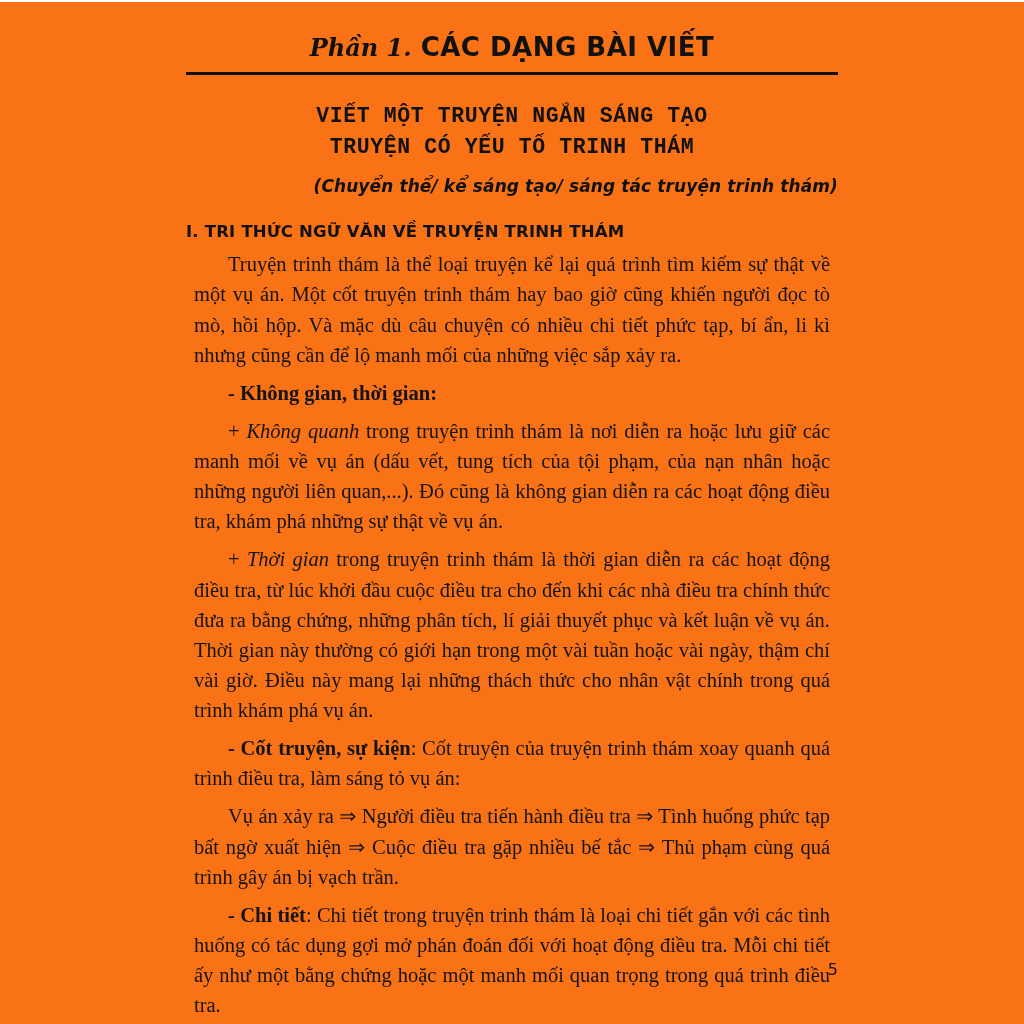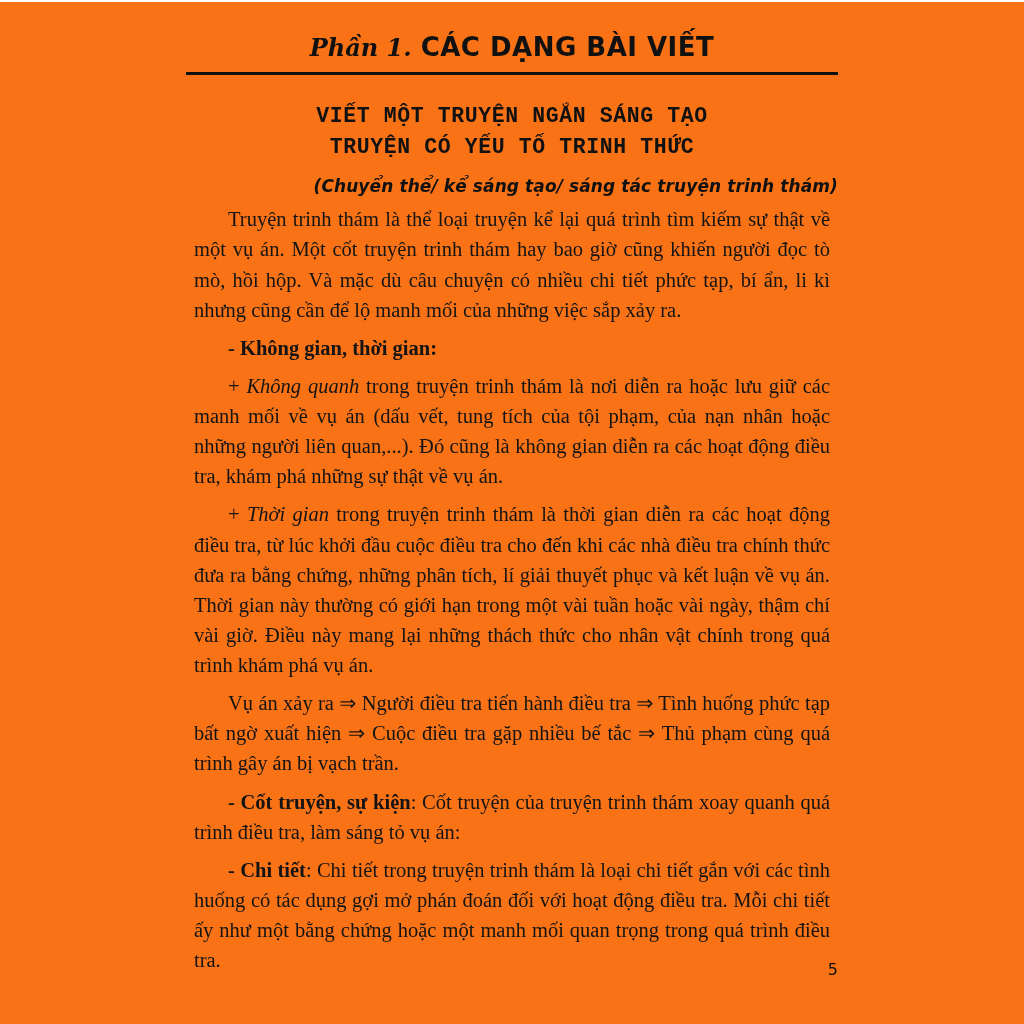--- a/index.html
+++ b/index.html
@@ -126,36 +126,37 @@
   <div class="content">
 
     <div class="part-header">
       <span class="part-word">Phần 1.</span>
       <span class="part-title">CÁC DẠNG BÀI VIẾT</span>
     </div>
     <hr class="rule">
 
     <div class="doc-title">
       <div>VIẾT MỘT TRUYỆN NGẮN SÁNG TẠO</div>
-      <div>TRUYỆN CÓ YẾU TỐ TRINH THỨC</div>
+      <div>TRUYỆN CÓ YẾU TỐ TRINH THÁM</div>
     </div>
     <div class="doc-subtitle">(Chuyển thể/ kể sáng tạo/ sáng tác truyện trinh thám)</div>
 
+    <div class="section-heading">I. TRI THỨC NGỮ VĂN VỀ TRUYỆN TRINH THÁM</div>
 
     <p class="body">Truyện trinh thám là thể loại truyện kể lại quá trình tìm kiếm sự thật về một vụ án. Một cốt truyện trinh thám hay bao giờ cũng khiến người đọc tò mò, hồi hộp. Và mặc dù câu chuyện có nhiều chi tiết phức tạp, bí ẩn, li kì nhưng cũng cần để lộ manh mối của những việc sắp xảy ra.</p>
 
 
     <p class="body"><span class="b">- Không gian, thời gian:</span></p>
 
     <p class="body"><span>+ </span><span class="i">Không quanh</span><span> trong truyện trinh thám là nơi diễn ra hoặc lưu giữ các manh mối về vụ án (dấu vết, tung tích của tội phạm, của nạn nhân hoặc những người liên quan,...). Đó cũng là không gian diễn ra các hoạt động điều tra, khám phá những sự thật về vụ án.</span></p>
 
     <p class="body"><span>+ </span><span class="i">Thời gian</span><span> trong truyện trinh thám là thời gian diễn ra các hoạt động điều tra, từ lúc khởi đầu cuộc điều tra cho đến khi các nhà điều tra chính thức đưa ra bằng chứng, những phân tích, lí giải thuyết phục và kết luận về vụ án. Thời gian này thường có giới hạn trong một vài tuần hoặc vài ngày, thậm chí vài giờ. Điều này mang lại những thách thức cho nhân vật chính trong quá trình khám phá vụ án.</span></p>
 
+    <p class="body"><span class="b">- Cốt truyện, sự kiện</span><span>: Cốt truyện của truyện trinh thám xoay quanh quá trình điều tra, làm sáng tỏ vụ án:</span></p>
+
     <p class="body">Vụ án xảy ra ⇒ Người điều tra tiến hành điều tra ⇒ Tình huống phức tạp bất ngờ xuất hiện ⇒ Cuộc điều tra gặp nhiều bế tắc ⇒ Thủ phạm cùng quá trình gây án bị vạch trần.</p>
-
-    <p class="body"><span class="b">- Cốt truyện, sự kiện</span><span>: Cốt truyện của truyện trinh thám xoay quanh quá trình điều tra, làm sáng tỏ vụ án:</span></p>
 
     <p class="body"><span class="b">- Chi tiết</span><span>: Chi tiết trong truyện trinh thám là loại chi tiết gắn với các tình huống có tác dụng gợi mở phán đoán đối với hoạt động điều tra. Mỗi chi tiết ấy như một bằng chứng hoặc một manh mối quan trọng trong quá trình điều tra.</span></p>
 
   </div>
 
   <div class="page-number">5</div>
 </div>
 
 </body></html>

